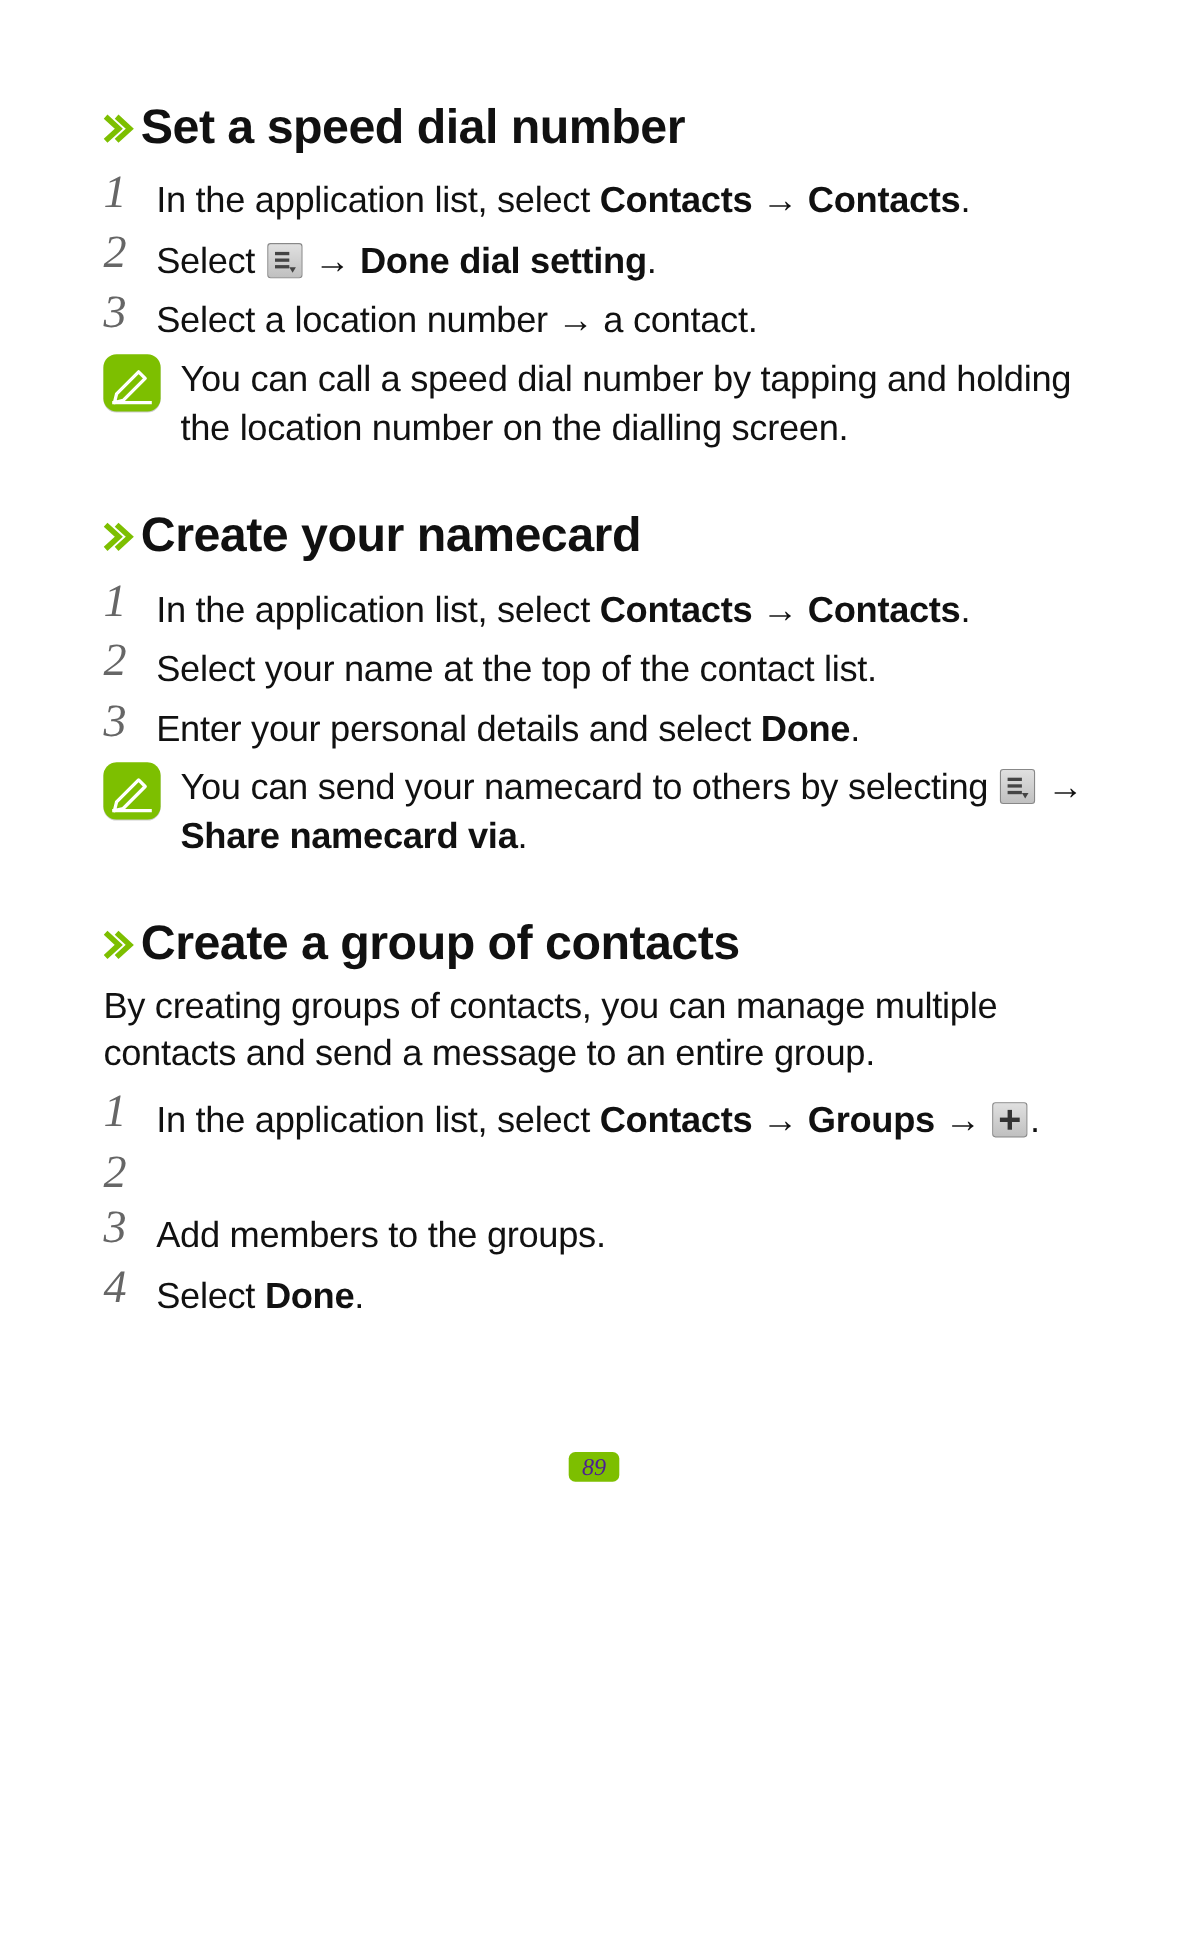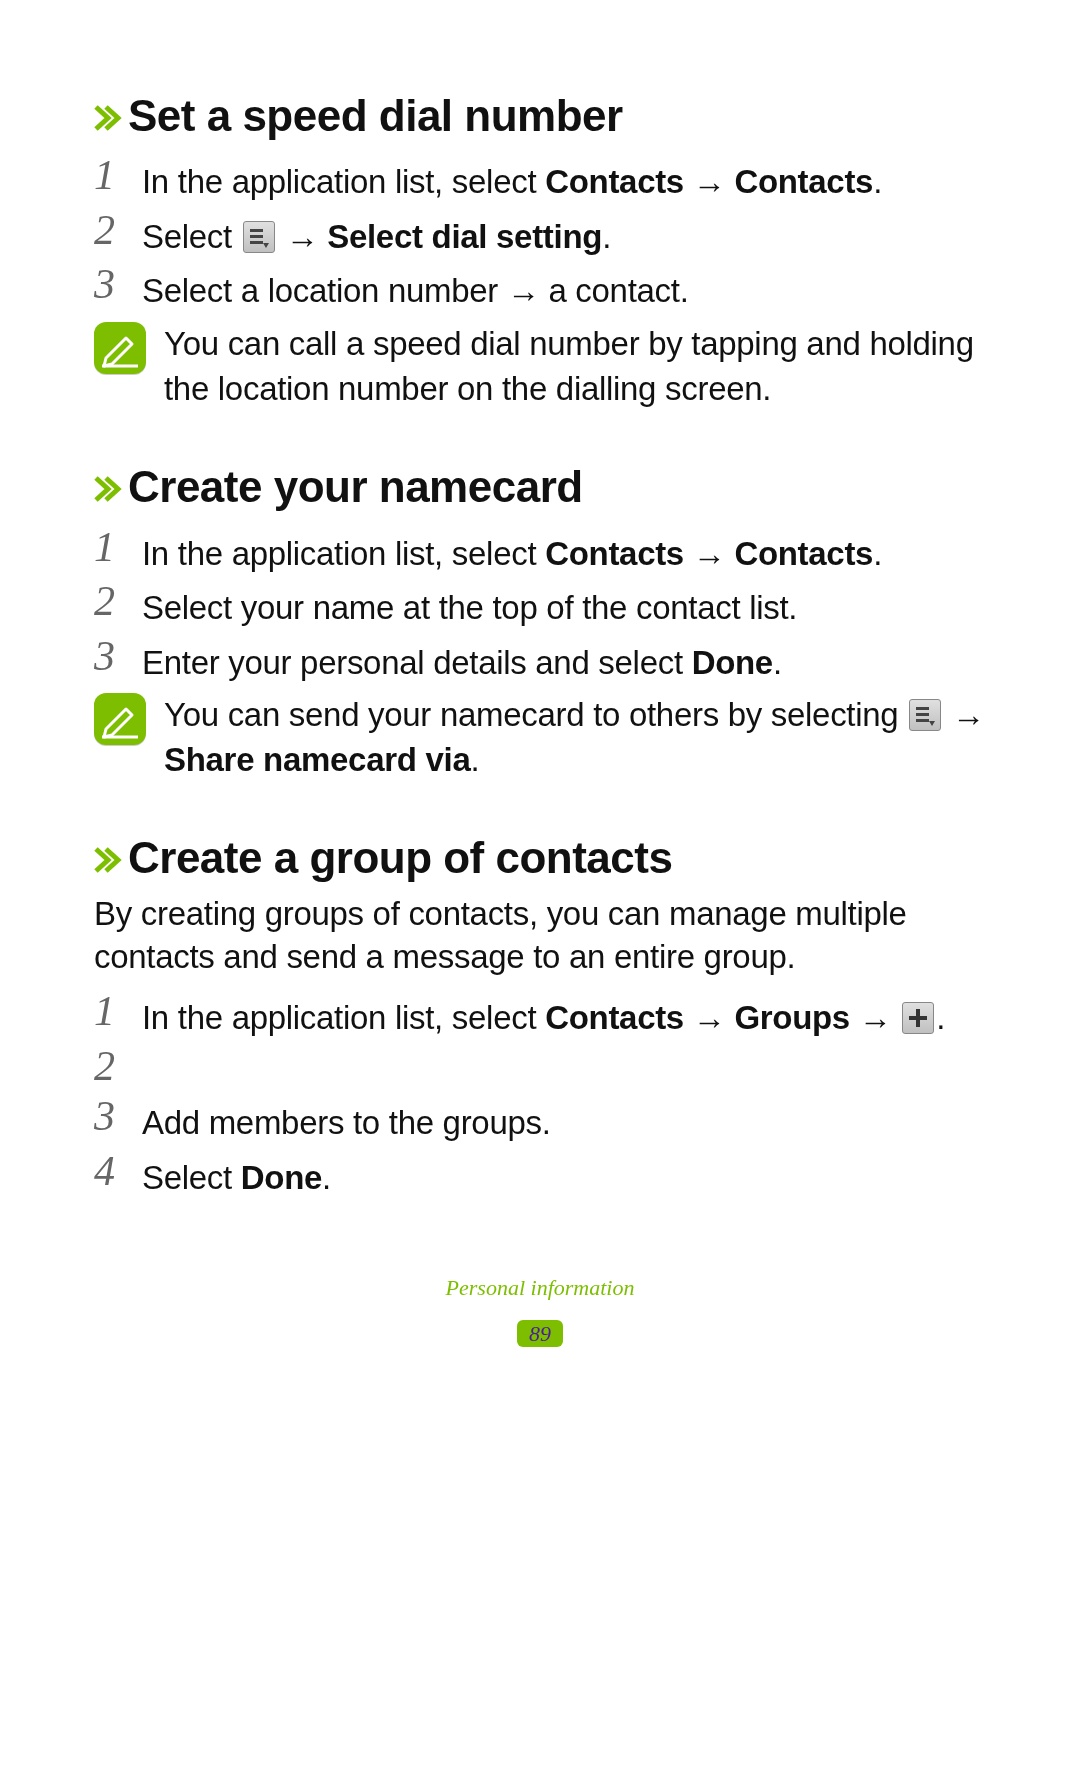--- a/index.html
+++ b/index.html
@@ -188,21 +188,21 @@
       <ol class="list">
         <li>
           <span class="num">1</span>
           <span class="step-body">
             <span>In the application list, select </span><b>Contacts</b><span class="arrow"> → </span><b>Contacts</b><span>.</span>
           </span>
         </li>
         <li>
           <span class="num">2</span>
           <span class="step-body">
-            <span>Select </span><span class="menu-icon"></span><span class="arrow"> → </span><b>Select dial setting</b><span>.</span>
+            <span>Select </span><span class="menu-icon"></span><span class="arrow"> → </span><b>Done dial setting</b><span>.</span>
           </span>
         </li>
         <li>
           <span class="num">3</span>
           <span class="step-body">Select a location number → a contact.</span>
         </li>
       </ol>
       <div class="note">
         <span class="note-icon">
           <svg width="52" height="52" viewBox="0 0 52 52">
@@ -283,16 +283,15 @@
           <span class="step-body">
             <span>Select </span><b>Done</b><span>.</span>
           </span>
         </li>
       </ol>
     </div>
 
   </div>
 
   <div class="footer">
-    <div class="footer-title">Personal information</div>
     <div><span class="page-num">89</span></div>
   </div>
 </div>
 
 </body></html>

